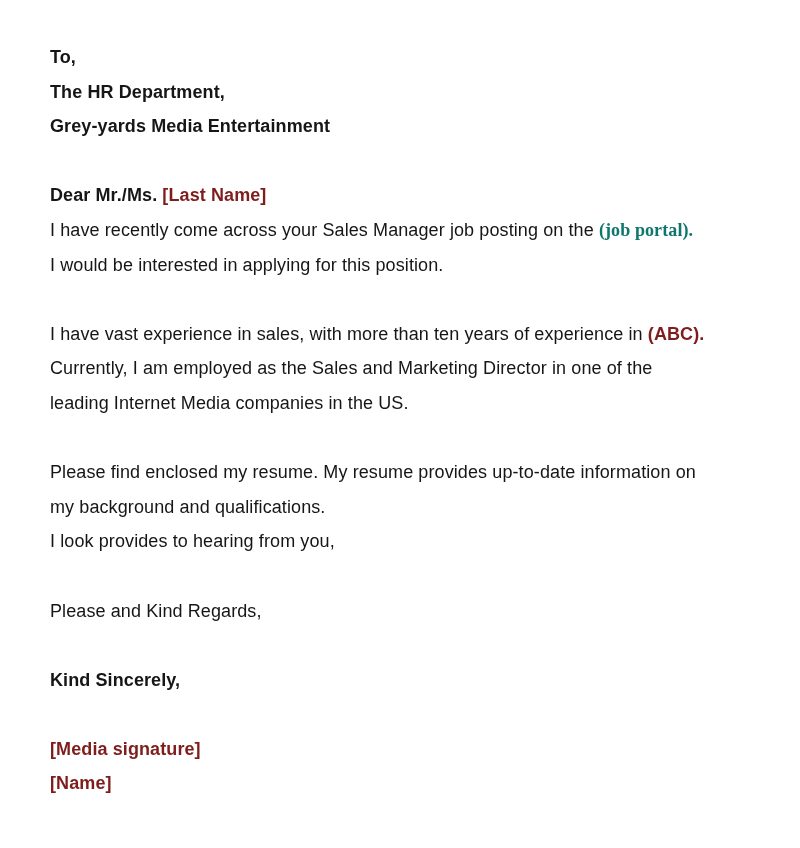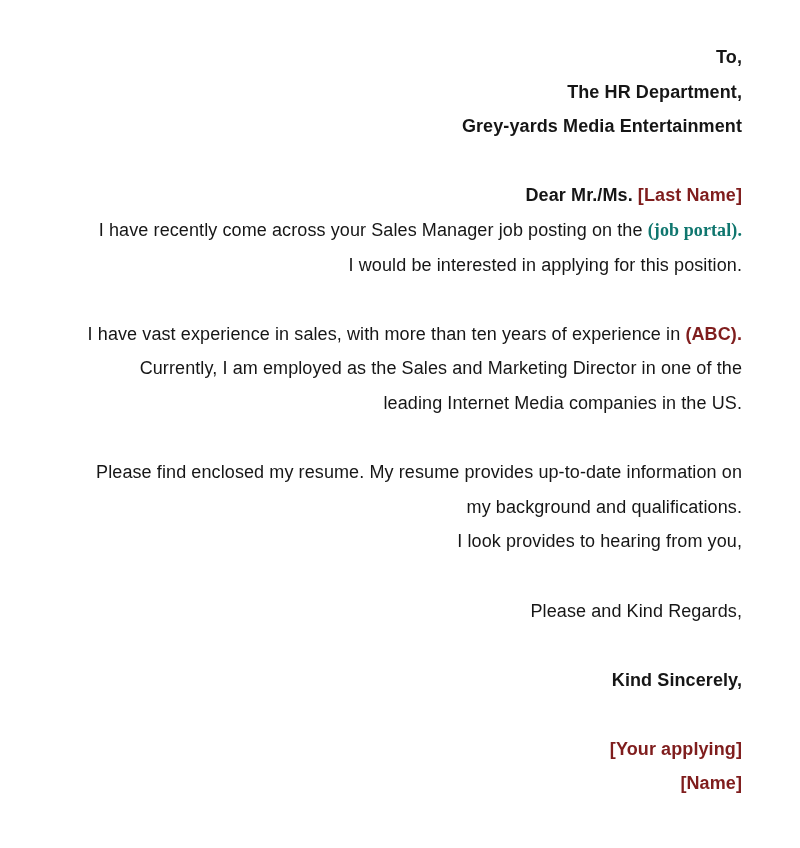--- a/index.html
+++ b/index.html
@@ -17,21 +17,20 @@
   .letter {
     box-sizing: border-box;
     width: 800px;
     padding: 40px 58px 0 50px;
     font-size: 18px;
     line-height: 34.6px;
     letter-spacing: 0.1px;
   }
   .block {
     margin: 0 0 34.6px 0;
-    text-align: right;
   }
   .block:last-child {
     margin-bottom: 0;
   }
   .line {
     white-space: pre-wrap;
   }
   .bold {
     font-weight: bold;
   }
@@ -76,17 +75,17 @@
 
   <div class="block">
     <div class="line">Please and Kind Regards,</div>
   </div>
 
   <div class="block">
     <div class="line bold">Kind Sincerely,</div>
   </div>
 
   <div class="block">
-    <div class="line red">[Your applying]</div>
+    <div class="line red">[Media signature]</div>
     <div class="line red">[Name]</div>
   </div>
 
 </div>
 
 </body></html>

